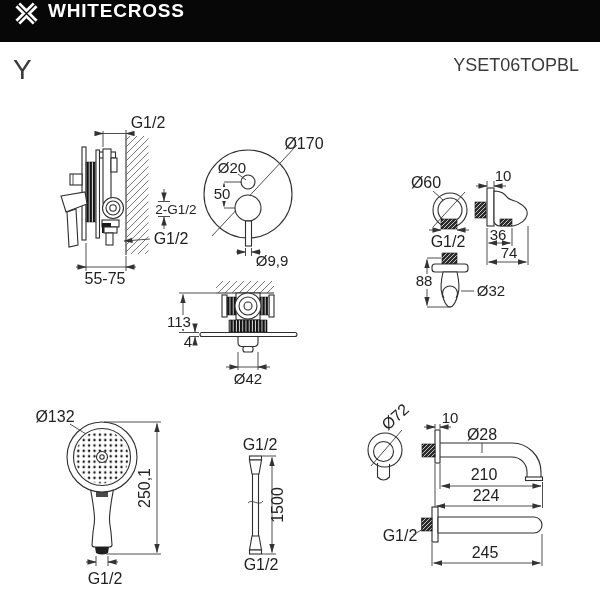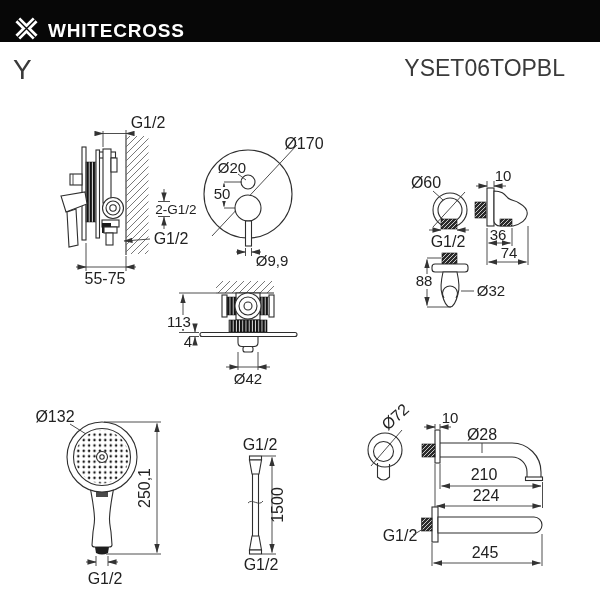--- a/index.html
+++ b/index.html
@@ -1,22 +1,22 @@
 <!DOCTYPE html>
 <html><head>
 <meta charset="utf-8">
 <style>
   html,body{margin:0;padding:0;background:#fff;}
   body{width:600px;height:600px;position:relative;overflow:hidden;
        font-family:"Liberation Sans",sans-serif;}
   .header{position:absolute;top:0;left:0;width:600px;height:42px;background:#070707;
-          display:flex;align-items:flex-end;padding-left:13px;box-sizing:border-box;}
+          display:flex;align-items:flex-start;padding-left:13px;box-sizing:border-box;}
   .brand{color:#fff;font-size:19px;font-weight:600;letter-spacing:.8px;margin-left:8px;}
   .series{position:absolute;left:13px;top:54px;font-size:28px;color:#3a3a3a;}
-  .model{position:absolute;right:35px;top:55px;font-size:23px;color:#3a3a3a;}
+  .model{position:absolute;right:21px;top:55px;font-size:18px;color:#3a3a3a;}
   svg.sheet{position:absolute;left:0;top:95px;}
   .ln{stroke:#2e2e2e;stroke-width:1.1;fill:#fff;}
   .lnf{stroke:#2e2e2e;stroke-width:1.1;fill:none;}
   .dim{stroke:#3a3a3a;stroke-width:.9;fill:none;}
   text{font-family:"Liberation Sans",sans-serif;font-size:15px;fill:#222;}
   .t13{font-size:13.5px;}
   .t16{font-size:16px;}
   .wbg{fill:#fff;stroke:none;}
 </style>
 </head>

